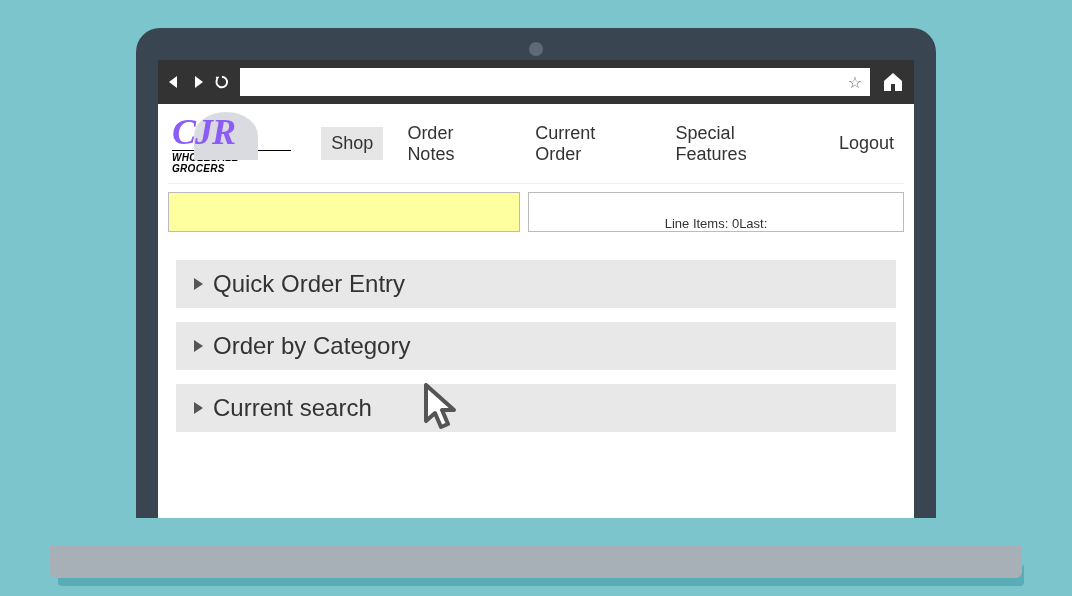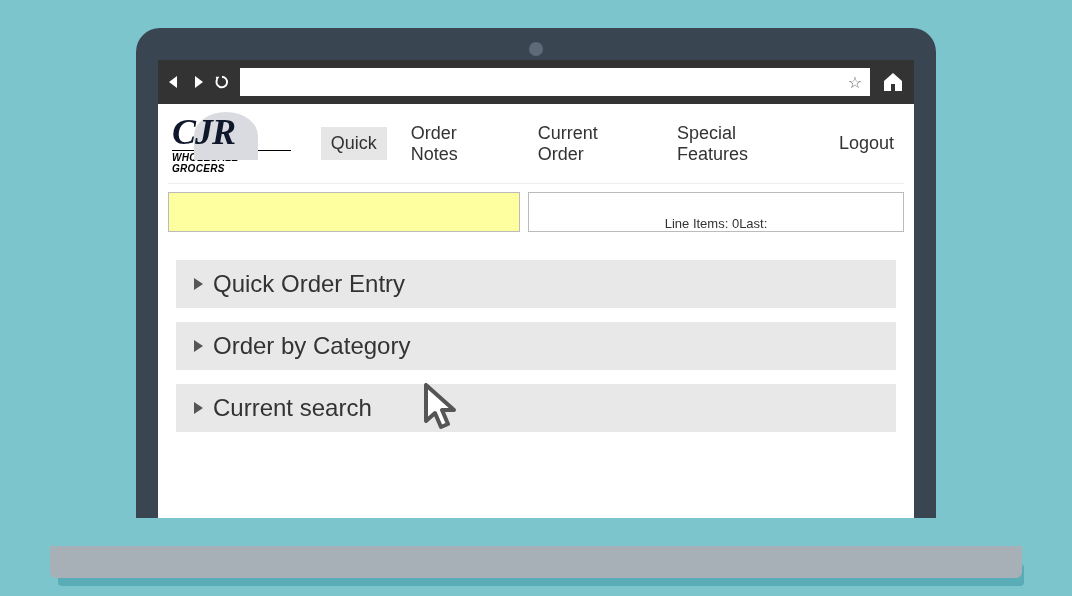--- a/index.html
+++ b/index.html
@@ -116,21 +116,21 @@
       display: flex;
       flex-direction: column;
       margin-right: 30px;
       margin-left: 4px;
     }
     .logo-main {
       font-family: Georgia, serif;
       font-size: 36px;
       font-weight: bold;
       font-style: italic;
-      color: #0f172a;
+      color: #8b5cf6;
       letter-spacing: -1px;
       line-height: 1;
       position: relative;
     }
     .logo-bg {
       position: absolute;
       width: 64px;
       height: 48px;
       background: #d9dbe0;
       border-radius: 50% 50% 0 0;
@@ -262,21 +262,21 @@
     <div class="page-content">
       <div class="header">
         <div class="logo">
           <div class="logo-main">
             <div class="logo-bg"></div>
             <span class="logo-text">CJR</span>
           </div>
           <div class="logo-sub">WHOLESALE GROCERS</div>
         </div>
         <div class="nav-menu">
-          <div class="nav-item active">Quick</div>
+          <div class="nav-item active">Shop</div>
           <div class="nav-item">Order Notes</div>
           <div class="nav-item">Current Order</div>
           <div class="nav-item">Special Features</div>
           <div class="nav-item">Logout</div>
         </div>
       </div>
 
       <div class="info-bar">
         <div class="yellow-box"></div>
         <div class="status-box">

